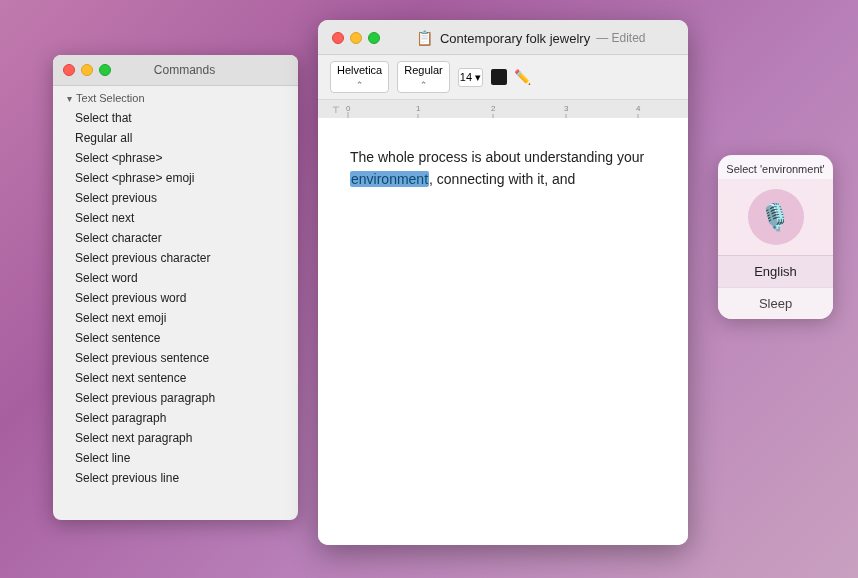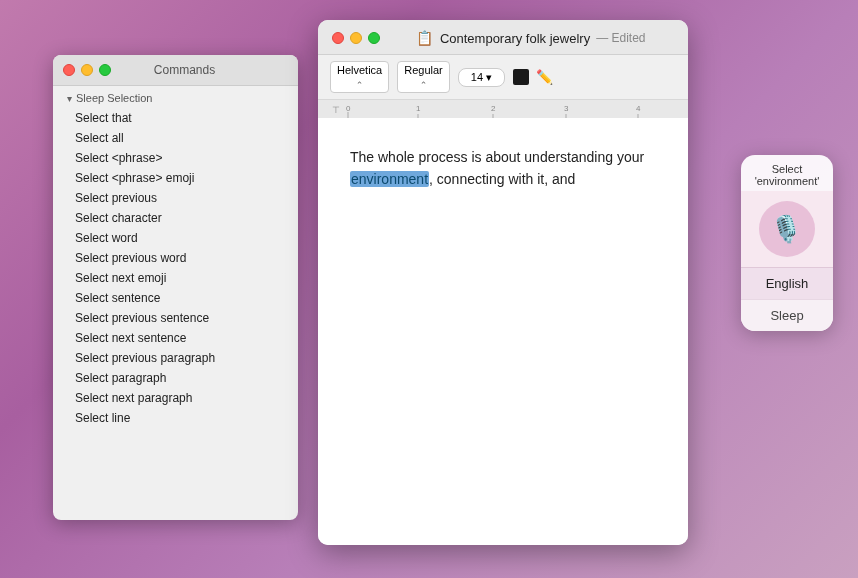--- a/index.html
+++ b/index.html
@@ -161,22 +161,22 @@
     }
 
     .font-select .arrow {
       font-size: 9px;
       color: #666;
     }
 
     .font-size-select {
       background: #fff;
       border: 1px solid #ccc;
-      border-radius: 8px;
-      padding: 2px 12px;
+      border-radius: 3px;
+      padding: 2px 1px;
       font-size: 11px;
       display: flex;
       align-items: center;
       gap: 3px;
       cursor: pointer;
     }
 
     .color-swatch {
       width: 16px;
       height: 16px;
@@ -204,21 +204,21 @@
       color: #0c4a6e;
       border-radius: 2px;
       padding: 0 1px;
     }
 
     
     .voice-panel {
       position: absolute;
       right: 25px;
       top: 155px;
-      width: 92px;
+      width: 115px;
       background: rgba(255,255,255,0.92);
       border-radius: 14px;
       box-shadow: 0 4px 20px rgba(0,0,0,0.25);
       display: flex;
       flex-direction: column;
       align-items: center;
       overflow: hidden;
     }
 
     .voice-label {
@@ -281,40 +281,43 @@
 
 <div class="commands-panel">
   <div class="commands-titlebar">
     <div class="traffic-light tl-close"></div>
     <div class="traffic-light tl-min"></div>
     <div class="traffic-light tl-max"></div>
     <span class="commands-title">Commands</span>
   </div>
   <div class="commands-section-header">
     <span class="chevron">▾</span>
-    <span>Sleep Selection</span>
+    <span>Text Selection</span>
   </div>
   <div class="commands-list">
 
   <div class="command-item">Select that</div>
-      <div class="command-item">Select all</div>
+      <div class="command-item">Regular all</div>
       <div class="command-item">Select &lt;phrase&gt;</div>
       <div class="command-item">Select &lt;phrase&gt; emoji</div>
       <div class="command-item">Select previous</div>
+      <div class="command-item">Select next</div>
       <div class="command-item">Select character</div>
+      <div class="command-item">Select previous character</div>
       <div class="command-item">Select word</div>
       <div class="command-item">Select previous word</div>
       <div class="command-item">Select next emoji</div>
       <div class="command-item">Select sentence</div>
       <div class="command-item">Select previous sentence</div>
       <div class="command-item">Select next sentence</div>
       <div class="command-item">Select previous paragraph</div>
       <div class="command-item">Select paragraph</div>
       <div class="command-item">Select next paragraph</div>
       <div class="command-item">Select line</div>
+      <div class="command-item">Select previous line</div>
     </div>
 </div>
 
 <div class="doc-window">
   <div class="doc-titlebar">
     <div class="doc-traffic">
       <div class="traffic-light tl-close"></div>
       <div class="traffic-light tl-min"></div>
       <div class="traffic-light tl-max"></div>
     </div>

